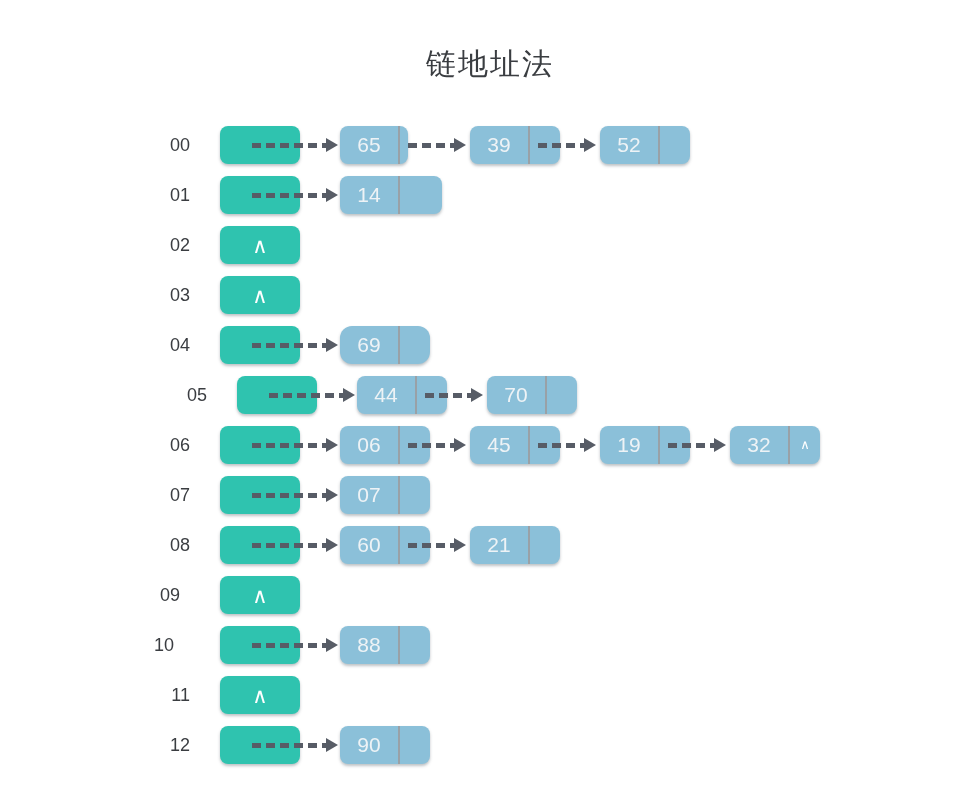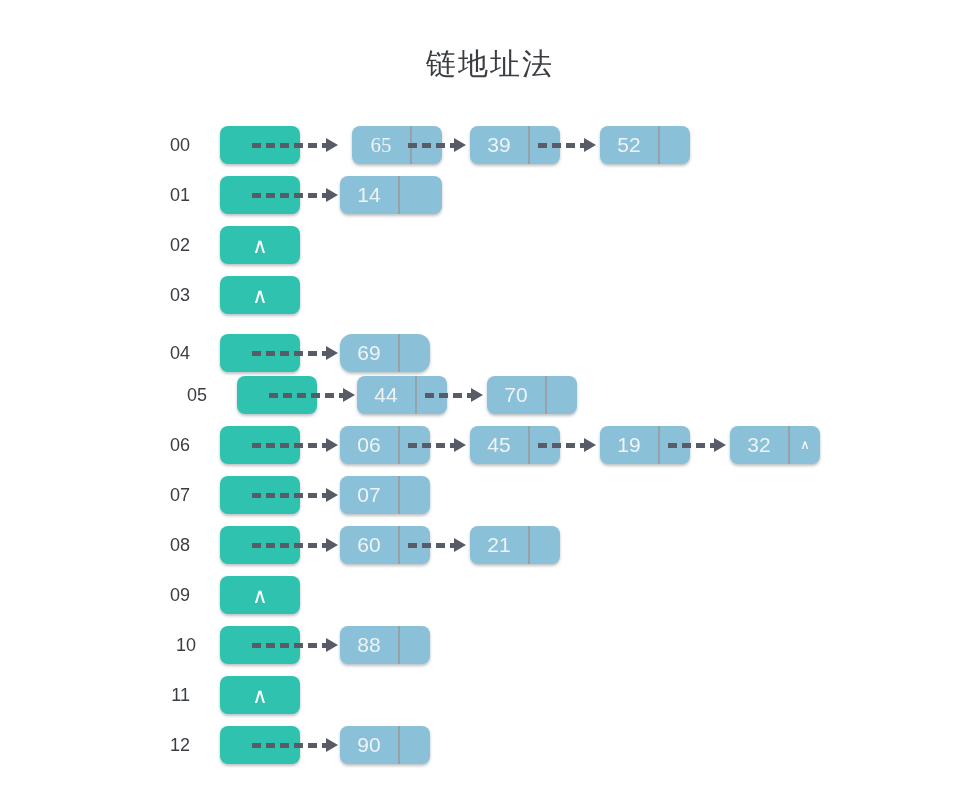--- a/index.html
+++ b/index.html
@@ -124,21 +124,21 @@
 <div id="canvas">
   <div class="page-title">链地址法</div>
   <div>
       <div style="position: absolute; left: 0px; top: 126px; height: 38px; width: 100%;">
         <div class="row-label" style="left: 142px; width: 48px;">00</div>
         <div class="box bucket" style="left: 220px; width: 80px;"></div>
         <div class="arrow" style="left: 252px; top: 12px; width: 86px;">
           <div class="arrow-line"></div>
           <div class="arrow-head"></div>
         </div>
-        <div class="box node" style="left: 352px; width: 90px; font-family: Liberation Serif, serif;">
+        <div class="box node" style="left: 340px; width: 68px;">
           <span class="node-value">65</span>
           <span class="node-divider"></span>
         </div>
         <div class="arrow" style="left: 408px; top: 12px; width: 58px;">
           <div class="arrow-line"></div>
           <div class="arrow-head"></div>
         </div>
         <div class="box node" style="left: 470px; width: 90px;">
           <span class="node-value">39</span>
           <span class="node-divider"></span>
@@ -169,21 +169,21 @@
         <div class="box bucket" style="left: 220px; width: 80px;">
           <span class="caret">∧</span>
         </div>
       </div>
       <div style="position: absolute; left: 0px; top: 276px; height: 38px; width: 100%;">
         <div class="row-label" style="left: 142px; width: 48px;">03</div>
         <div class="box bucket" style="left: 220px; width: 80px;">
           <span class="caret">∧</span>
         </div>
       </div>
-      <div style="position: absolute; left: 0px; top: 334px; height: 38px; width: 100%; text-decoration: underline;">
+      <div style="position: absolute; left: 0px; top: 326px; height: 38px; width: 100%; text-decoration: underline;">
         <div class="row-label" style="left: 142px; width: 48px;">04</div>
         <div class="box bucket" style="left: 220px; width: 80px;"></div>
         <div class="arrow" style="left: 252px; top: 12px; width: 86px;">
           <div class="arrow-line"></div>
           <div class="arrow-head"></div>
         </div>
         <div class="box node" style="left: 340px; width: 90px; border-radius: 12px;">
           <span class="node-value">69</span>
           <span class="node-divider"></span>
         </div>
@@ -271,27 +271,27 @@
         <div class="arrow" style="left: 408px; top: 12px; width: 58px;">
           <div class="arrow-line"></div>
           <div class="arrow-head"></div>
         </div>
         <div class="box node" style="left: 470px; width: 90px;">
           <span class="node-value">21</span>
           <span class="node-divider"></span>
         </div>
       </div>
       <div style="position: absolute; left: 0px; top: 576px; height: 38px; width: 100%;">
-        <div class="row-label" style="left: 142px; width: 48px;">09</div>
+        <div class="row-label" style="left: 132px; width: 48px;">09</div>
         <div class="box bucket" style="left: 220px; width: 80px;">
           <span class="caret">∧</span>
         </div>
       </div>
       <div style="position: absolute; left: 0px; top: 626px; height: 38px; width: 100%;">
-        <div class="row-label" style="left: 148px; width: 48px;">10</div>
+        <div class="row-label" style="left: 140px; width: 48px; text-align: center;">10</div>
         <div class="box bucket" style="left: 220px; width: 80px;"></div>
         <div class="arrow" style="left: 252px; top: 12px; width: 86px;">
           <div class="arrow-line"></div>
           <div class="arrow-head"></div>
         </div>
         <div class="box node" style="left: 340px; width: 90px;">
           <span class="node-value">88</span>
           <span class="node-divider"></span>
         </div>
       </div>

